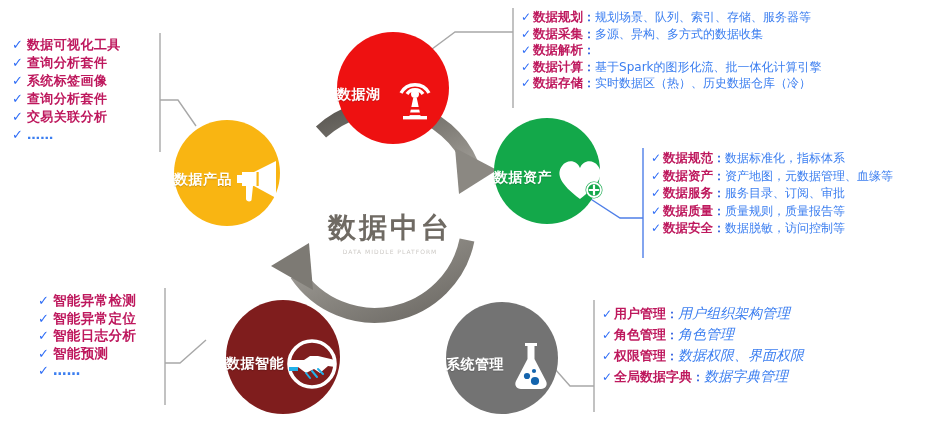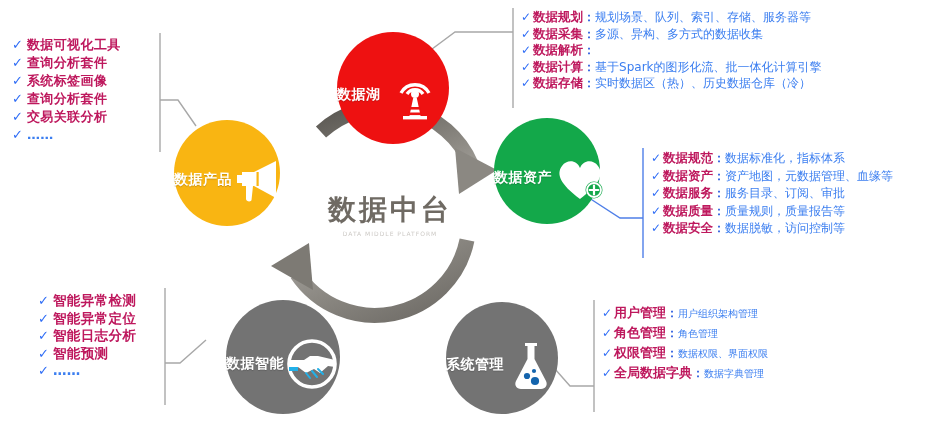--- a/index.html
+++ b/index.html
@@ -35,21 +35,21 @@
   
   .ann-right .row{margin-bottom:3px;}
   .ann-right .k{font-size:12.5px;}
   .ann-right .v{font-size:12px;}
   .ann-right .sep{font-size:12px;}
 
   #ann-top-right .row{margin-bottom:4px;}
   #ann-mid-right .row{margin-bottom:5px;}
   #ann-bot-right .row{margin-bottom:7px;}
   #ann-bot-right .k{font-size:13px;}
-  #ann-bot-right .v{font-size:10px;}
+  #ann-bot-right .v{font-size:14px;font-style:italic;}
 
   #ann-top-left .row{margin-bottom:5px;}
   #ann-bot-left .k{font-size:13.5px;}
   #ann-bot-left .row{margin-bottom:4px;}
 
   .dots{color:#3b7ef0;letter-spacing:1px;}
 
   
   .node{
     position:absolute;border-radius:50%;
@@ -60,21 +60,21 @@
   .node .nlabel{
     font-weight:bold;font-size:14px;color:#ffffff;
     text-shadow:0 1px 1px rgba(0,0,0,.18);
     letter-spacing:.5px;white-space:nowrap;
   }
   .node .nicon{flex:1;display:flex;align-items:center;justify-content:center;}
   .node svg{display:block;}
 
   
   #center-wrap{
-    position:absolute;left:300px;top:196px;width:180px;
+    position:absolute;left:300px;top:214px;width:180px;
     text-align:center;
   }
   #center-title{
     font-size:28px;font-weight:bold;color:#6f6a63;letter-spacing:3px;
     line-height:1;
   }
   #center-sub{
     margin-top:6px;font-size:6px;color:#cdcac6;letter-spacing:1px;
     filter:blur(.6px);
   }
@@ -166,21 +166,21 @@
     <div class="nicon">
       <svg width="46" height="52" viewBox="0 0 46 52">
         <path d="M17 4 H29 V7 H26.5 V20 L38 42 C40 46 37.5 50 33 50 H13 C8.5 50 6 46 8 42 L19.5 20 V7 H17 Z" fill="#fff"></path>
         <circle cx="19" cy="37" r="3.1" fill="#1464ad"></circle>
         <circle cx="27" cy="42" r="4.1" fill="#1464ad"></circle>
         <circle cx="26" cy="32" r="2.1" fill="#1464ad"></circle>
       </svg>
     </div>
   </div>
 
-  <div class="node" id="node-data-intelligence" style="left:226px;top:300px;width:114px;height:114px;background:#737373;padding-top:14px;box-sizing:border-box;">
+  <div class="node" id="node-data-intelligence" style="left:226px;top:300px;width:114px;height:114px;background:#7f1d1d;padding-top:14px;box-sizing:border-box;">
     <div class="nlabel">数据智能</div>
     <div class="nicon">
       <svg width="56" height="56" viewBox="0 0 56 56">
         <circle cx="28" cy="28" r="23" fill="none" stroke="#fff" stroke-width="3.6"></circle>
         <path d="M5 24 H20 L26 20 H34 L51 24 V31 L44 30 L36 37 L30 33 L22 37 L14 31 L5 31 Z" fill="#fff"></path>
         <path d="M22 37 l4 5 M28 35 l5 6 M34 33 l5 5" stroke="#22b0e8" stroke-width="2" stroke-linecap="round"></path>
         <rect x="5" y="31" width="9" height="4" fill="#22b0e8"></rect>
       </svg>
     </div>
   </div>

